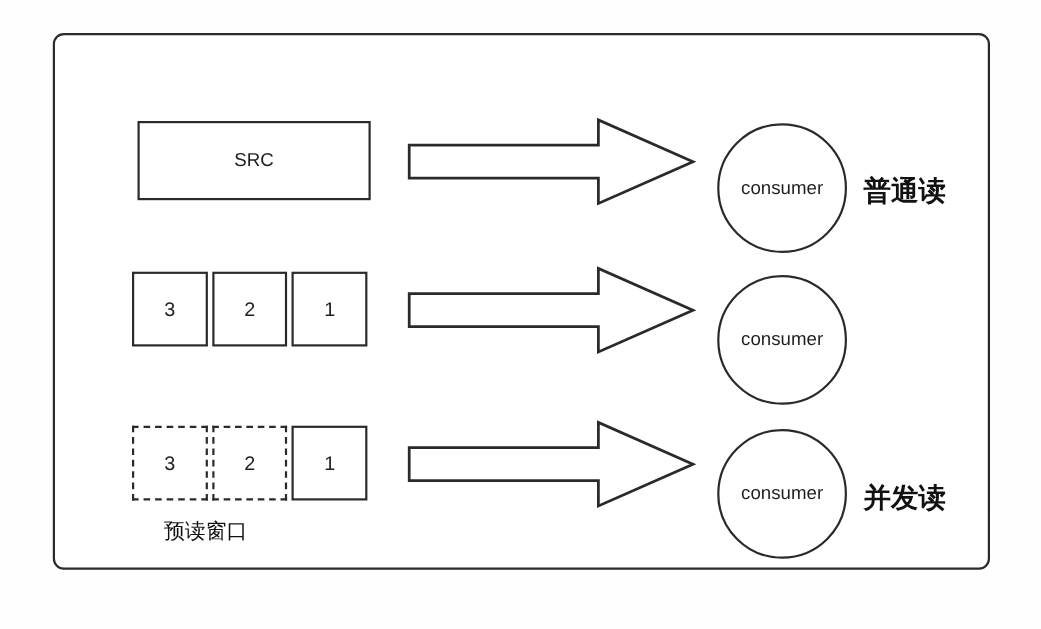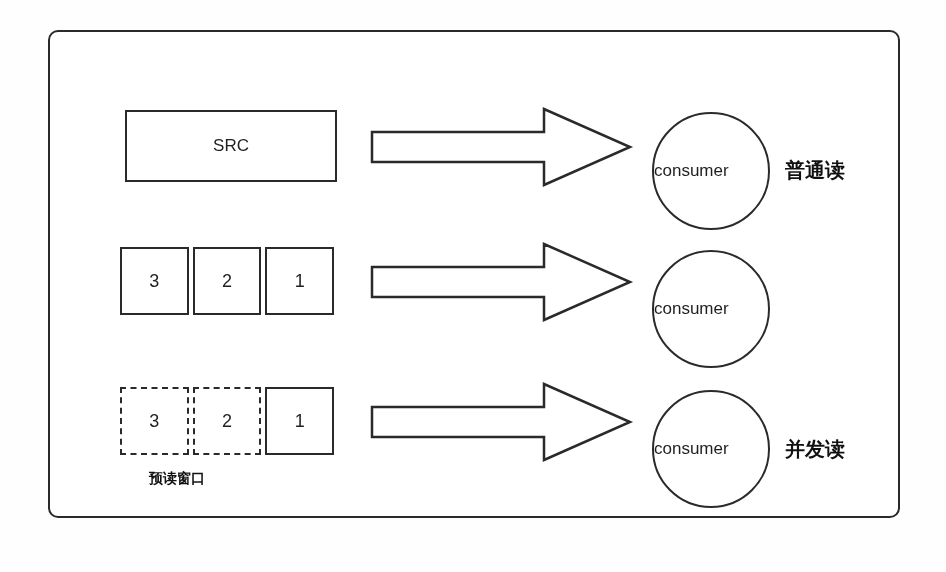--- a/index.html
+++ b/index.html
@@ -57,42 +57,42 @@
   }
   .arrow.row1 { top: 71px; }
   .arrow.row2 { top: 206px; }
   .arrow.row3 { top: 346px; }
   .consumer {
     position: absolute;
     left: 602px;
     width: 118px; height: 118px;
     border: 2px solid #2a2a2a;
     border-radius: 50%;
-    display: flex; align-items: center; 
+    display: flex; align-items: center; justify-content: center;
     font-size: 17px;
     background: #ffffff;
   }
   .consumer.row1 { top: 80px; }
   .consumer.row2 { top: 218px; }
   .consumer.row3 { top: 358px; }
   .annotation {
     position: absolute;
     left: 735px;
-    font-size: 20px;
+    font-size: 25px;
     font-weight: bold;
     color: #111111;
     white-space: nowrap;
   }
   .annotation.row1 { top: 125px; }
   .annotation.row3 { top: 404px; text-align: right; }
   .window-label {
     position: absolute;
     left: 99px; top: 438px;
-    font-size: 14px;
-    font-weight: bold;
+    font-size: 19px;
+    font-weight: normal;
     color: #111111;
     white-space: nowrap;
   }
   .watermark {
     position: absolute;
     right: 36px; top: 531px;
     font-size: 21px;
     font-weight: bold;
     color: #3c3c3c;
     white-space: nowrap;

